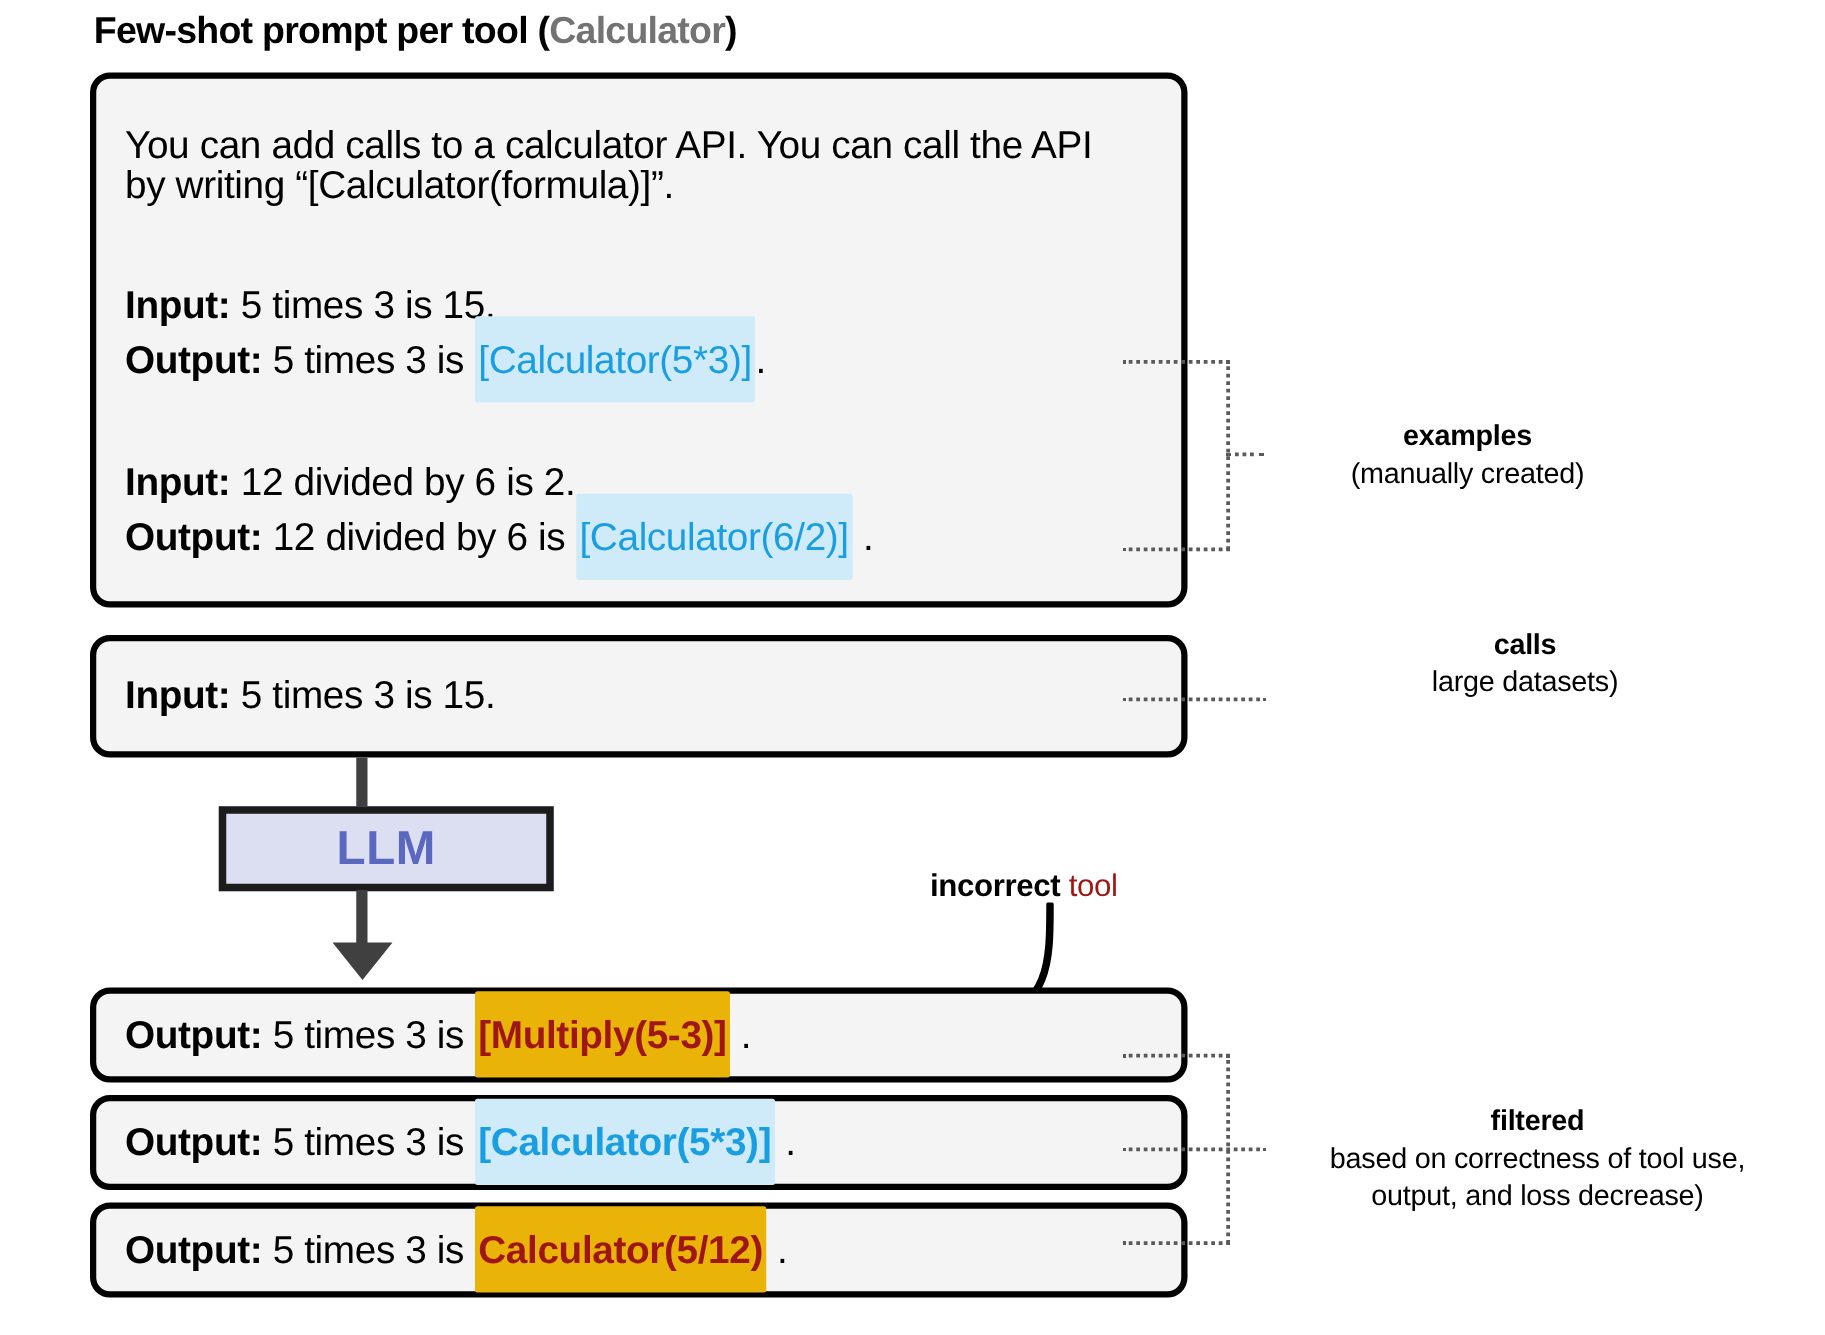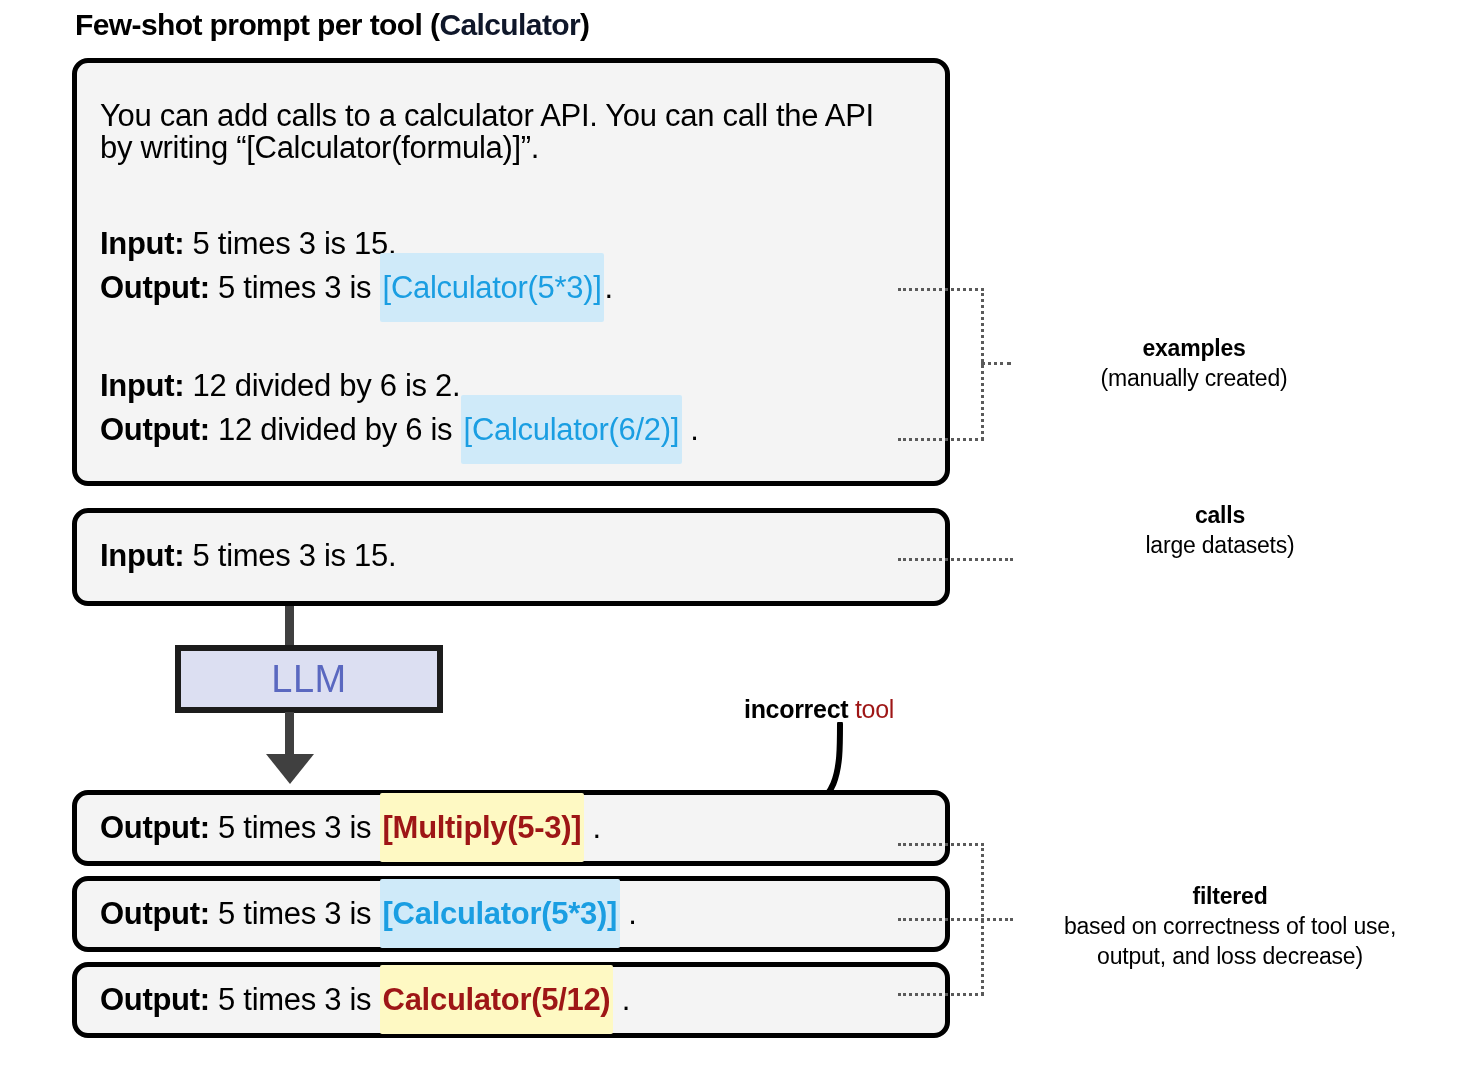--- a/index.html
+++ b/index.html
@@ -18,21 +18,21 @@
   .abs { position: absolute; }
 
   
   #title {
     left: 75px; top: 8px;
     font-size: 30px;
     font-weight: bold;
     letter-spacing: -0.6px;
     white-space: nowrap;
   }
-  #title .tool-name { color: #0f172a; text-align: center; }
+  #title .tool-name { color: #737373; text-align: center; }
 
   
   .box {
     background: #f4f4f4;
     border: 5px solid #000000;
     border-radius: 16px;
     box-sizing: border-box;
   }
 
   #prompt-box { left: 72px; top: 58px; width: 878px; height: 428px; }
@@ -79,41 +79,41 @@
     color: #1a9ee2;
     background: #cfeaf9;
   }
   .call-blue-bold {
     color: #1a9ee2;
     background: #cfeaf9;
     font-weight: bold;
   }
   .call-red-bold {
     color: #9e1616;
-    background: #fef9c3;
+    background: #eab308;
     font-weight: bold;
   }
 
   
   #llm-box {
     left: 175px; top: 645px;
     width: 268px; height: 68px;
     background: #dcdff2;
     border: 6px solid #1c1c1c;
     box-sizing: border-box;
   }
   #llm-label {
     left: 175px; top: 645px;
     width: 268px; height: 68px;
     display: flex;
     align-items: center;
     justify-content: center;
     color: #5a68c0;
     font-size: 38px;
-    font-weight: 400;
+    font-weight: 700;
     letter-spacing: 0.5px;
   }
 
   
   #arrow-in-shaft {
     left: 285px; top: 606px;
     width: 9px; height: 42px;
     background: #404040;
   }
   
@@ -132,21 +132,21 @@
 
   
   .annot {
     text-align: center;
     font-size: 23px;
     line-height: 30px;
     letter-spacing: -0.2px;
   }
   .annot .head { font-weight: bold; }
 
-  #annot-examples { left: 984px; top: 333px; width: 420px; }
+  #annot-examples { left: 964px; top: 333px; width: 420px; }
   #annot-data     { left: 1010px; top: 500px; width: 420px; }
   #annot-filtered { left: 1005px; top: 881px; width: 450px; }
 
   
   .dot-h {
     border-top: 3px dotted #5a5a5a;
     height: 0;
   }
   .dot-v {
     border-left: 3px dotted #5a5a5a;

